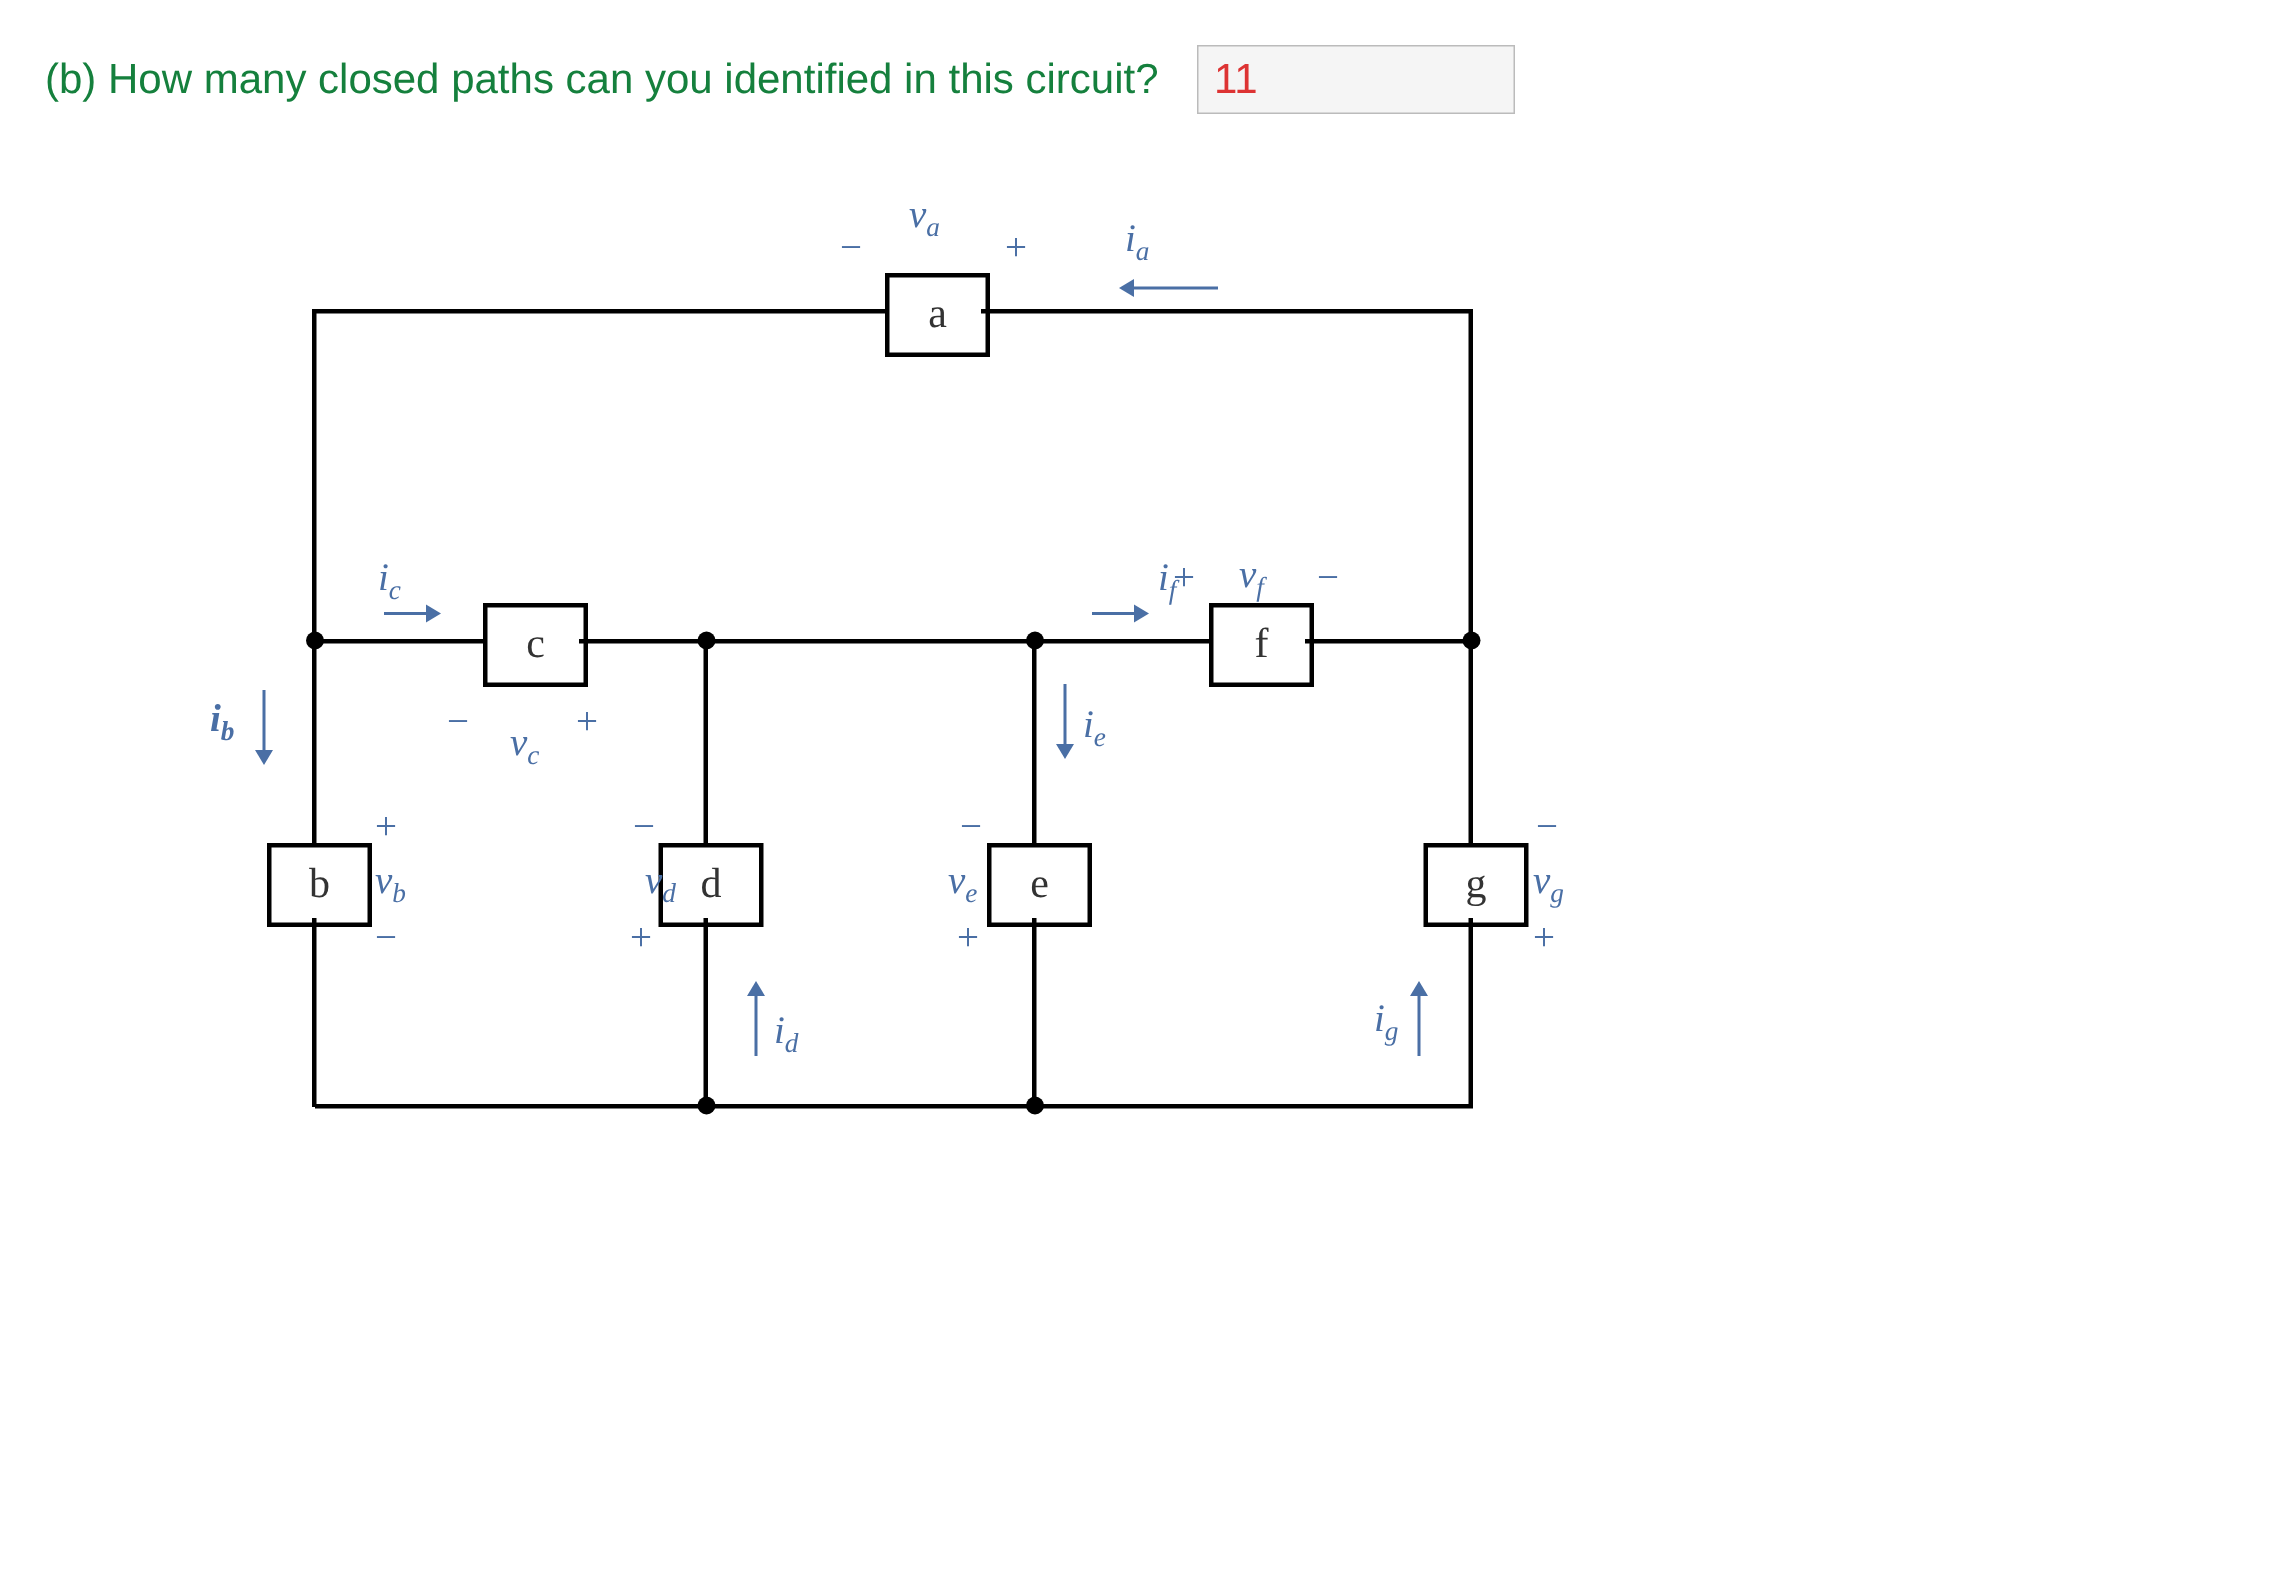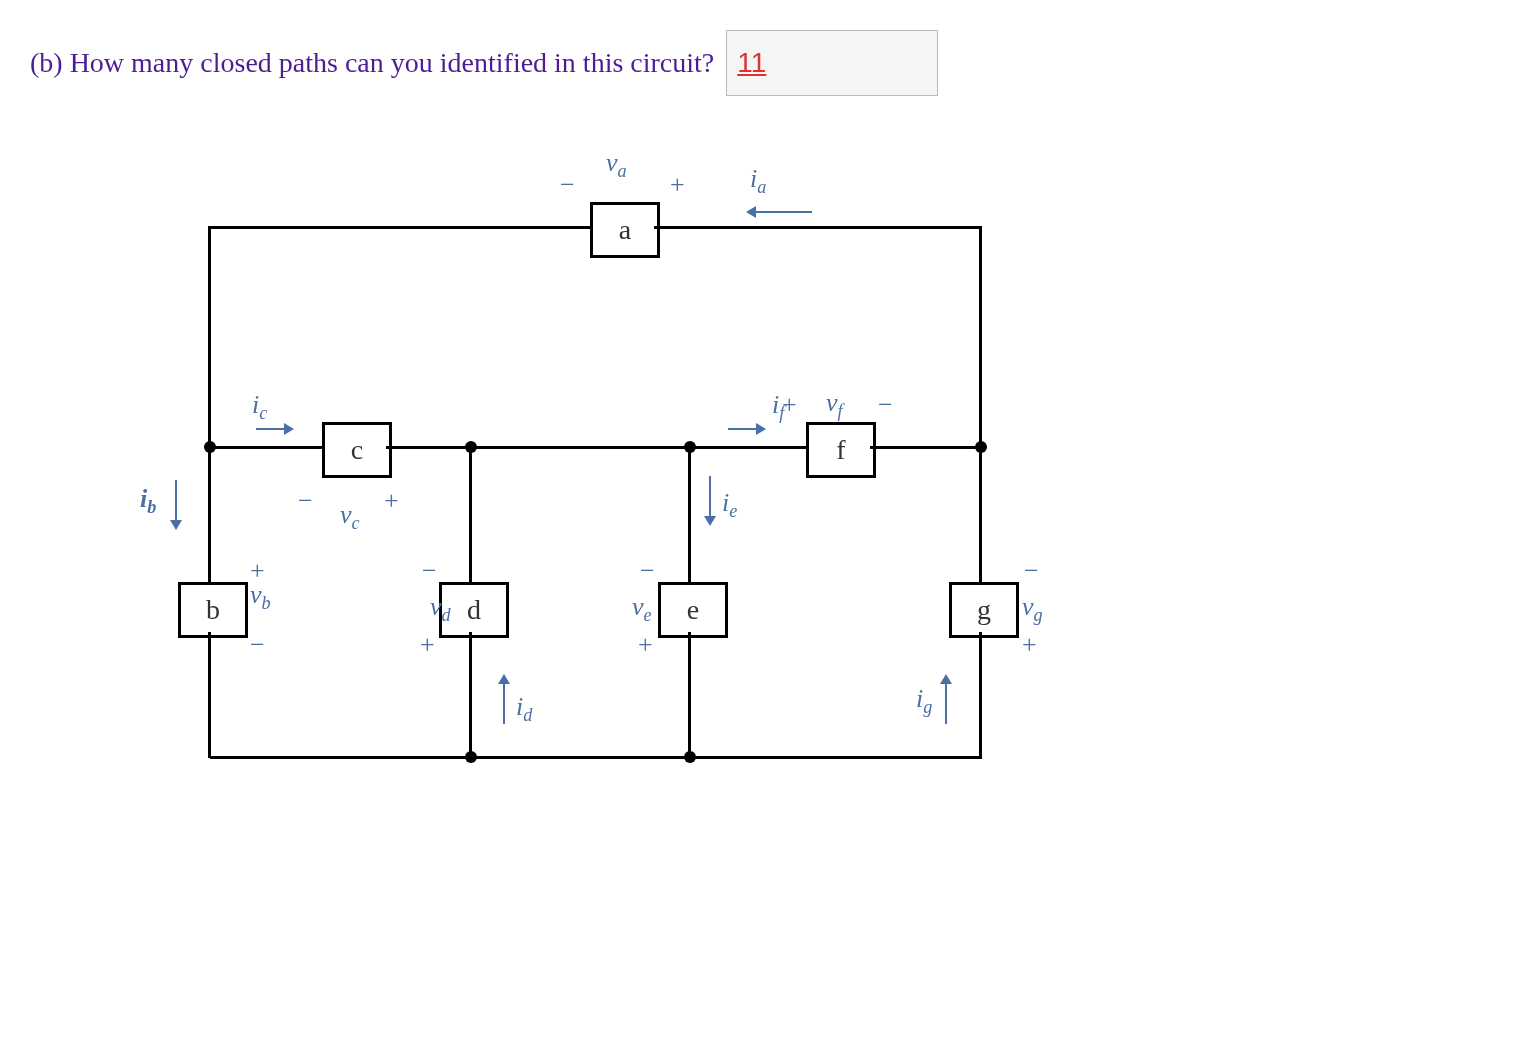--- a/index.html
+++ b/index.html
@@ -10,35 +10,33 @@
       color: #333;
     }
     .question-row {
       display: flex;
       align-items: baseline;
       gap: 6px;
       font-size: 28px;
       margin-bottom: 40px;
     }
     .question-text {
-      color: #4c1d95;
-      font-family: Liberation Serif, serif;
+      color: #15803d;
     }
     .answer-box {
       display: inline-block;
       border: 1px solid #bbb;
       background: #f5f5f5;
-      padding: 16px 10px;
+      padding: 6px 10px;
       min-width: 190px;
       font-size: 28px;
       color: #d33;
       vertical-align: baseline;
-      margin-left: 6px;
+      margin-left: 20px;
       font-family: Arial, sans-serif;
-      text-decoration: underline;
     }
     
     .circuit {
       position: relative;
       width: 1100px;
       height: 720px;
       margin-left: 40px;
       font-family: Georgia, "Times New Roman", serif;
     }
     
@@ -180,21 +178,21 @@
   <div class="wire-v" style="left:138px; top:310px; height:140px;"></div>
   <div class="comp wide" style="left:108px; top:446px;">
       <span>b</span>
     </div>
   <div class="wire-v" style="left:138px; top:496px; height:126px;"></div>
 
   <span class="lbl" style="left:70px; top:348px;font-weight:bold;"><span>i</span><sub>b</sub></span>
   <div class="arrow arrow-down" style="left:106px; top:344px;"></div>
 
   <span class="sign" style="left:180px; top:420px;">+</span>
-  <span class="lbl" style="left:180px; top:444px;"><span>v</span><sub>b</sub></span>
+  <span class="lbl" style="left:180px; top:456px;"><span>v</span><sub>b</sub></span>
   <span class="sign" style="left:180px; top:494px;">−</span>
 
   <div class="wire-h" style="left:140px; top:310px; width:112px;"></div>
   <div class="node" style="left:140px; top:311px;"></div>
 
   <span class="lbl" style="left:182px; top:254px;"><span>i</span><sub>c</sub></span>
   <div class="arrow-small-right" style="left:186px; top:284px;"></div>
 
   <div class="comp wide" style="left:252px; top:286px;">
       <span>c</span>

